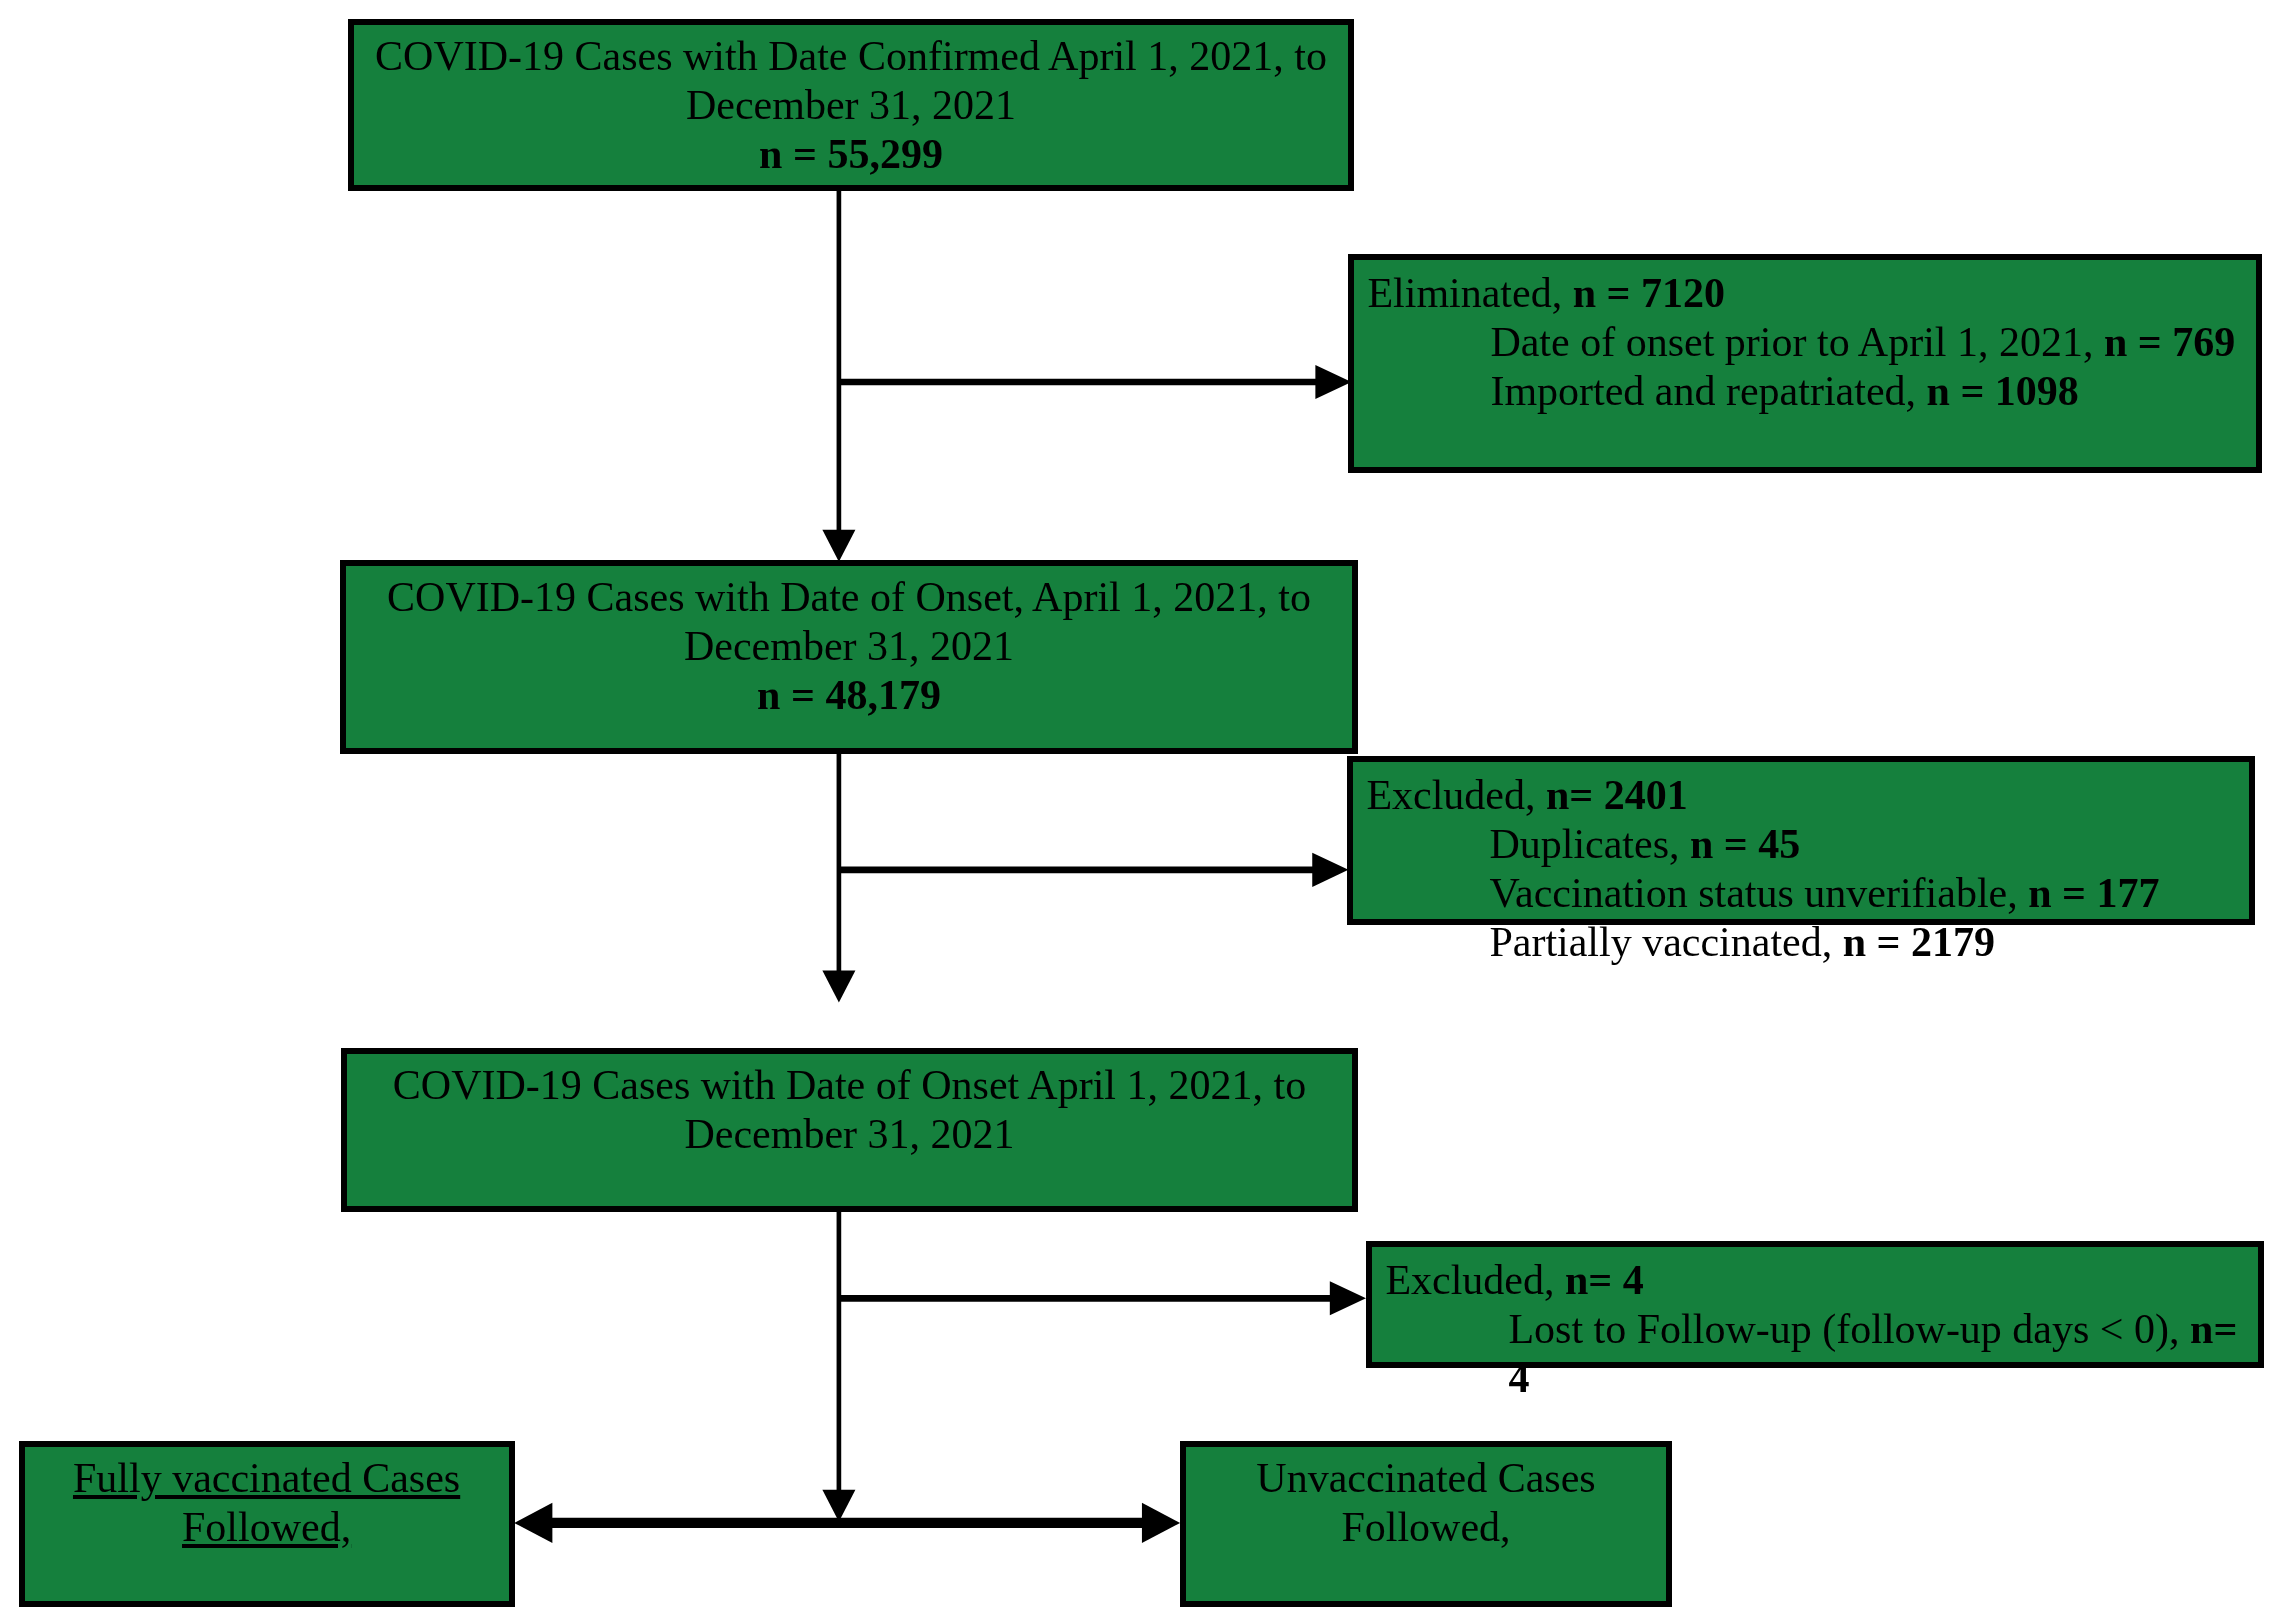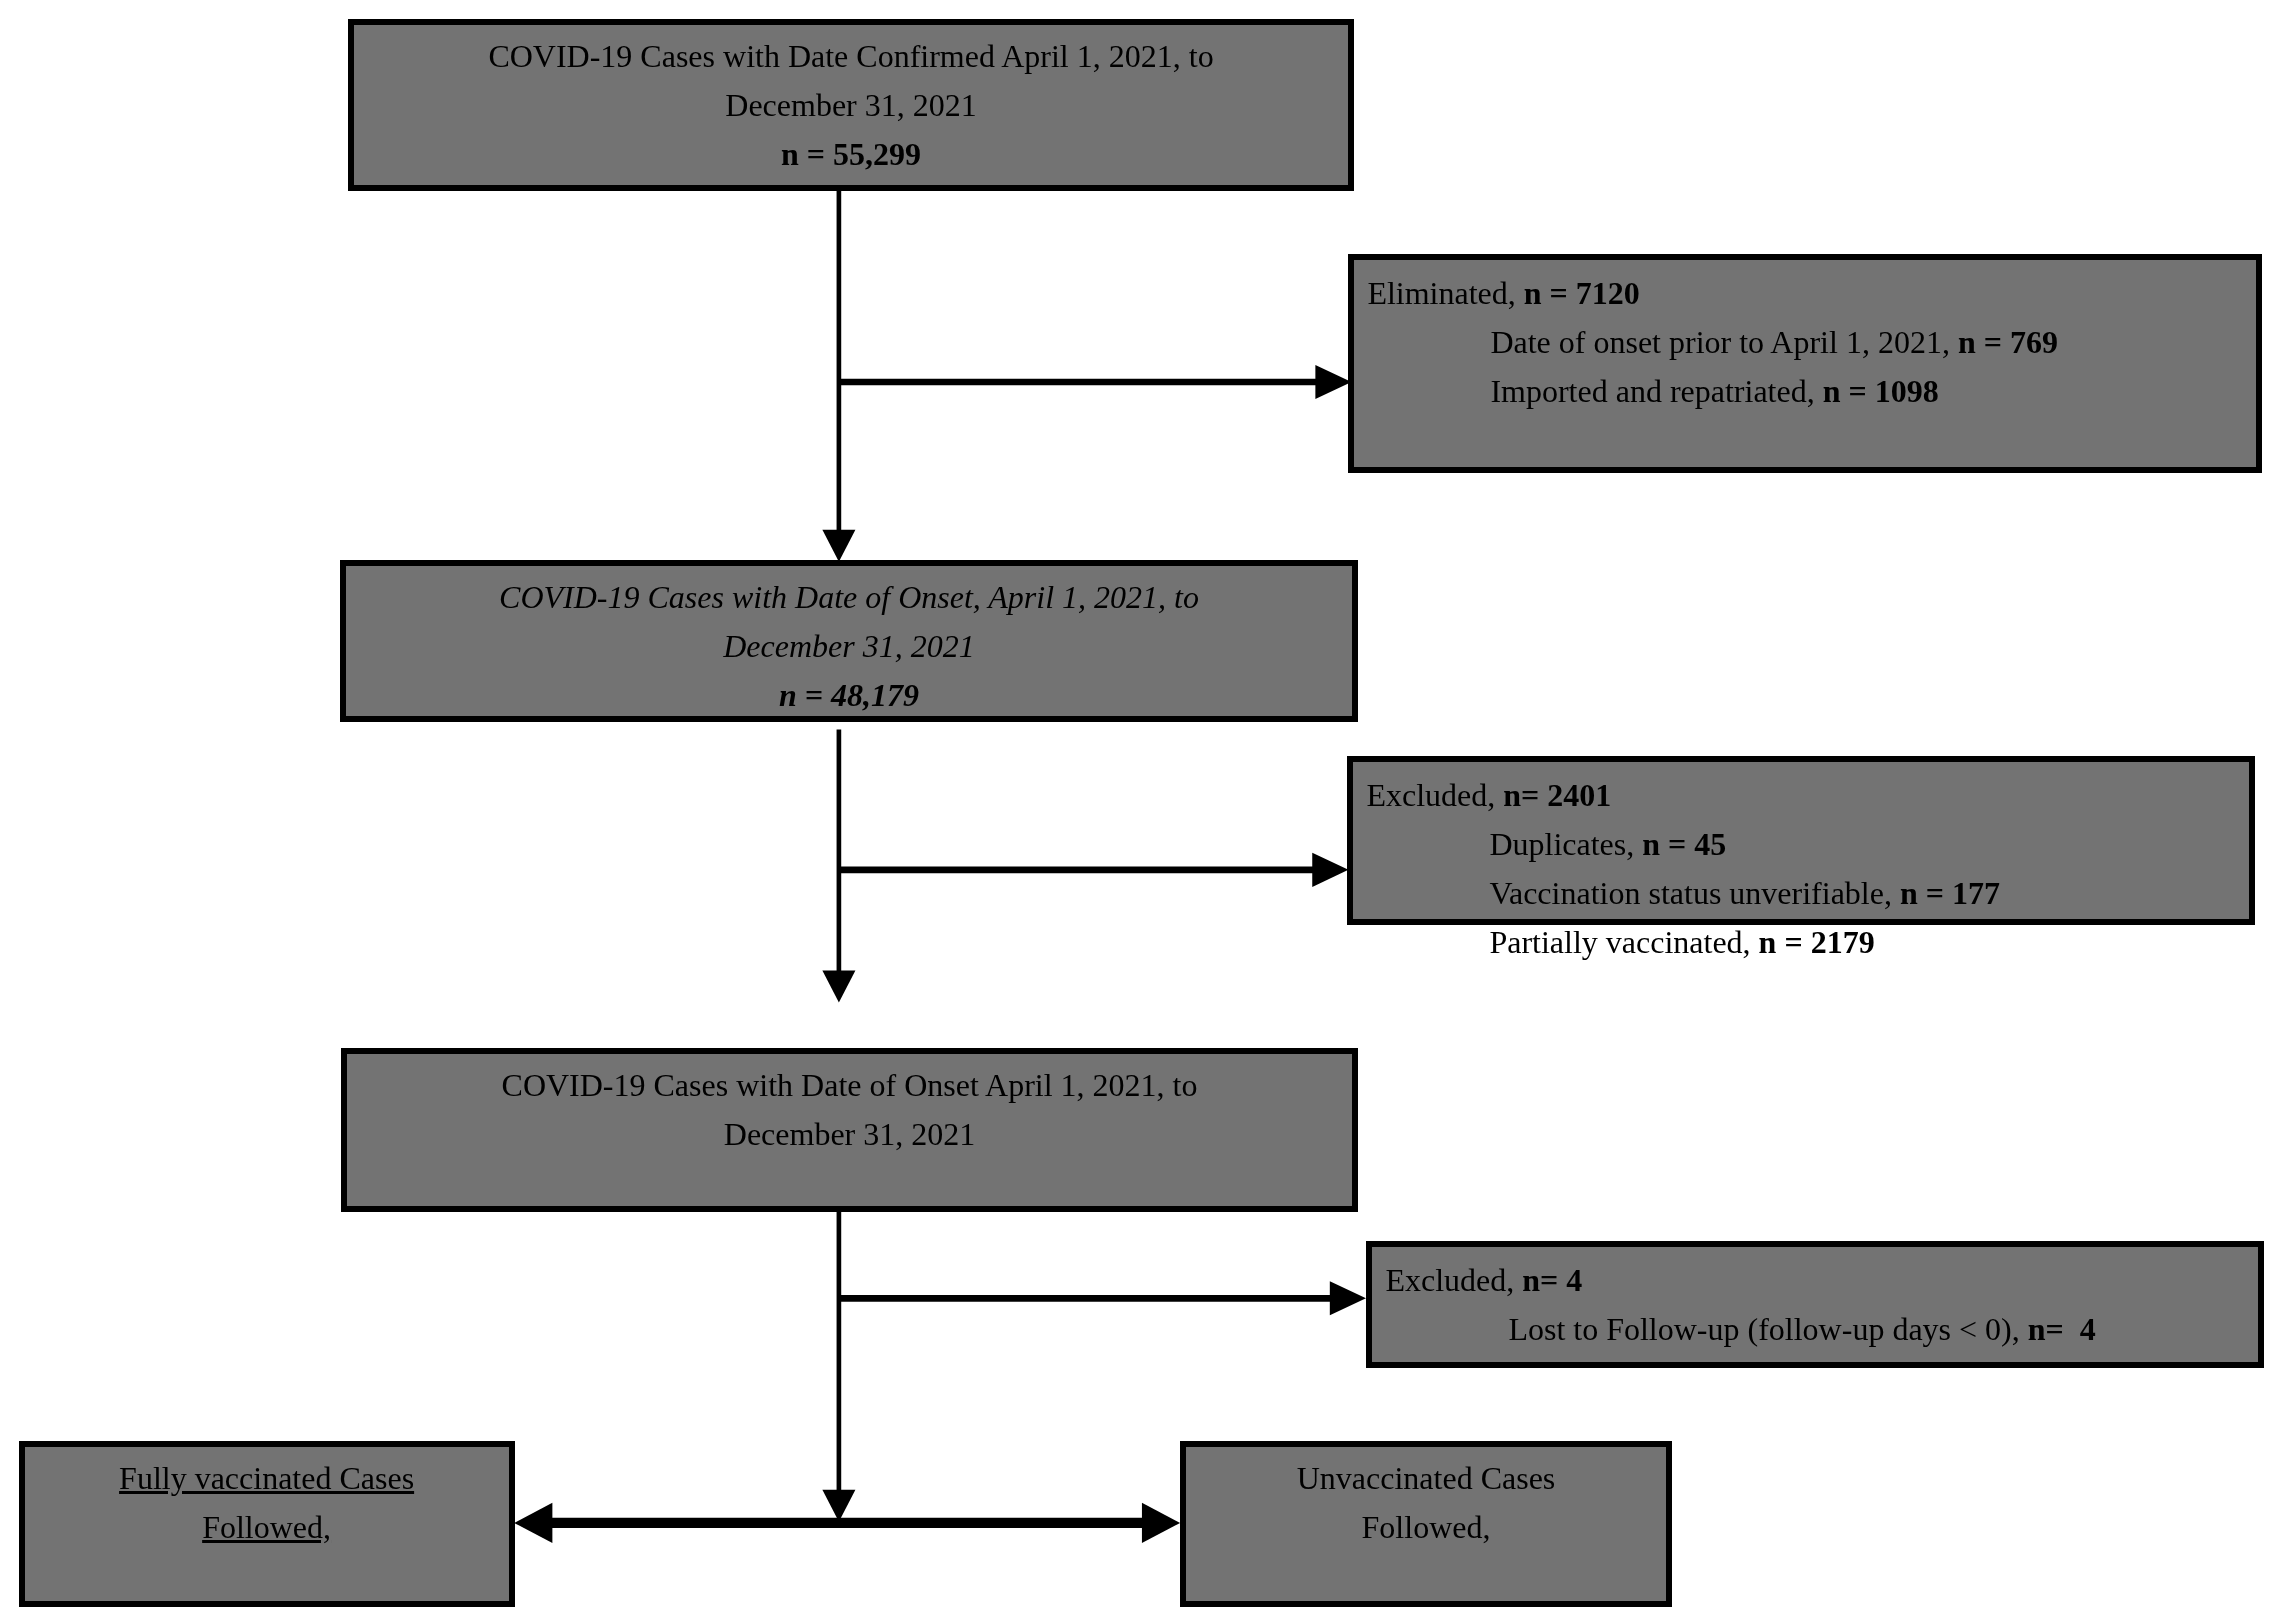--- a/index.html
+++ b/index.html
@@ -16,22 +16,22 @@
   svg.overlay {
     position: absolute;
     left: 0; top: 0;
     width: 2273px; height: 1622px;
   }
   svg.overlay line { stroke: #000000; }
   svg.overlay polygon { fill: #000000; stroke: none; }
   .box {
     position: absolute;
     border: 6.2px solid #000000;
-    background: #737373;
-    font-size: 32px;
+    background: #15803d;
+    font-size: 42px;
     line-height: 49px;
   }
   .box.center { text-align: center; padding-top: 7.2px; }
   .box.listy  { padding: 9.3px 10.3px 0 13.4px; text-align: left; }
   .line { white-space: pre-wrap; }
   .listy .line.indent { padding-left: 123px; }
   .b { font-weight: bold; }
 </style>
 </head>
 <body>
@@ -75,21 +75,21 @@
       <div class="line"><span>December 31, 2021</span></div>
       <div class="line"><span class="b">n = 55,299</span></div>
     </div>
 
   <div class="box listy" style="left:1348px; top:254px; width:914px; height:219px;">
       <div class="line"><span>Eliminated, </span><span class="b">n = 7120</span></div>
       <div class="line indent"><span>Date of onset prior to April 1, 2021, </span><span class="b">n = 769</span></div>
       <div class="line indent"><span>Imported and repatriated, </span><span class="b">n = 1098</span></div>
     </div>
 
-  <div class="box center" style="left:340px; top:560px; width:1018px; height:162px;font-style:italic;">
+  <div class="box center" style="left:340px; top:560px; width:1018px; height:194px;">
       <div class="line"><span>COVID-19 Cases with Date of Onset, April 1, 2021, to</span></div>
       <div class="line"><span>December 31, 2021</span></div>
       <div class="line"><span class="b">n = 48,179</span></div>
     </div>
 
   <div class="box listy" style="left:1347px; top:756px; width:908px; height:169px;">
       <div class="line"><span>Excluded</span><span>, </span><span class="b">n= 2401</span></div>
       <div class="line indent"><span>Duplicates, </span><span class="b">n = 45</span></div>
       <div class="line indent"><span>Vaccination status unverifiable, </span><span class="b">n = 177</span></div>
       <div class="line indent"><span>Partially vaccinated, </span><span class="b">n = 2179</span></div>

